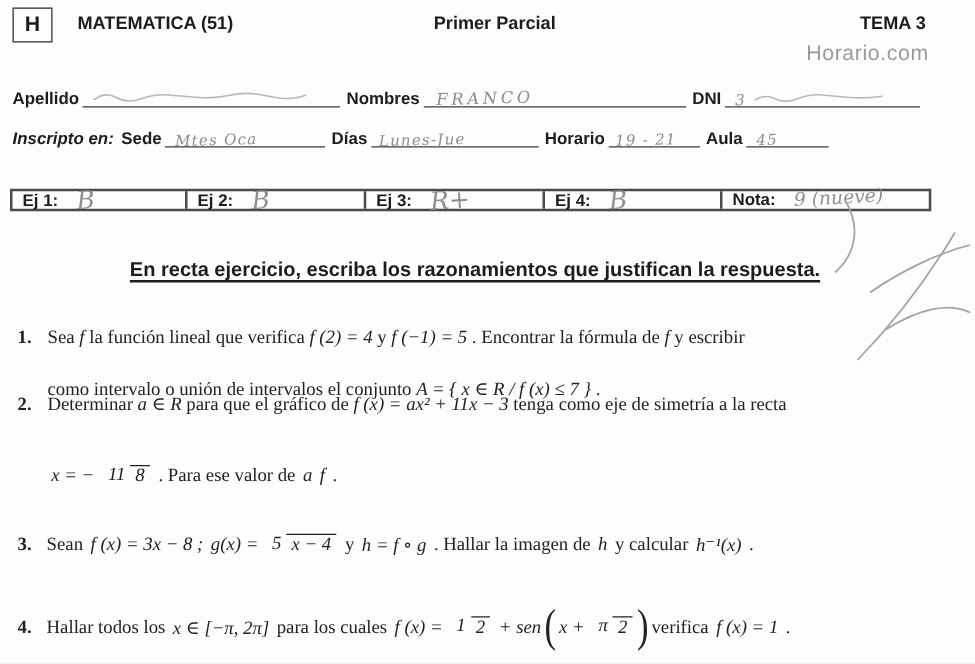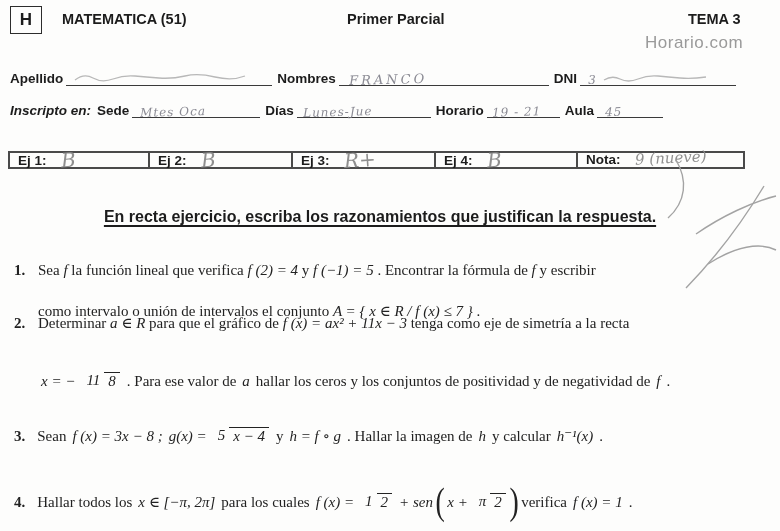--- a/index.html
+++ b/index.html
@@ -207,21 +207,20 @@
     <span class="t">tenga como eje de simetría a la recta</span>
   </div>
   <div class="ex ex2b exflex indent">
     <span class="m">x = −</span>
     <span class="frac">
       <span class="fn">11</span>
       <span class="fd">8</span>
     </span>
     <span class="t">. Para ese valor de</span>
     <span class="m">a</span>
-    <span class="t">hallar los ceros y los conjuntos de positividad y de negatividad de</span>
     <span class="m">f</span>
     <span class="t">.</span>
   </div>
 
   <div class="ex ex3a exflex">
     <span class="exnum">3.</span>
     <span class="t">Sean</span>
     <span class="m">f (x) = 3x − 8 ;</span>
     <span class="m">g(x) =</span>
     <span class="frac">

